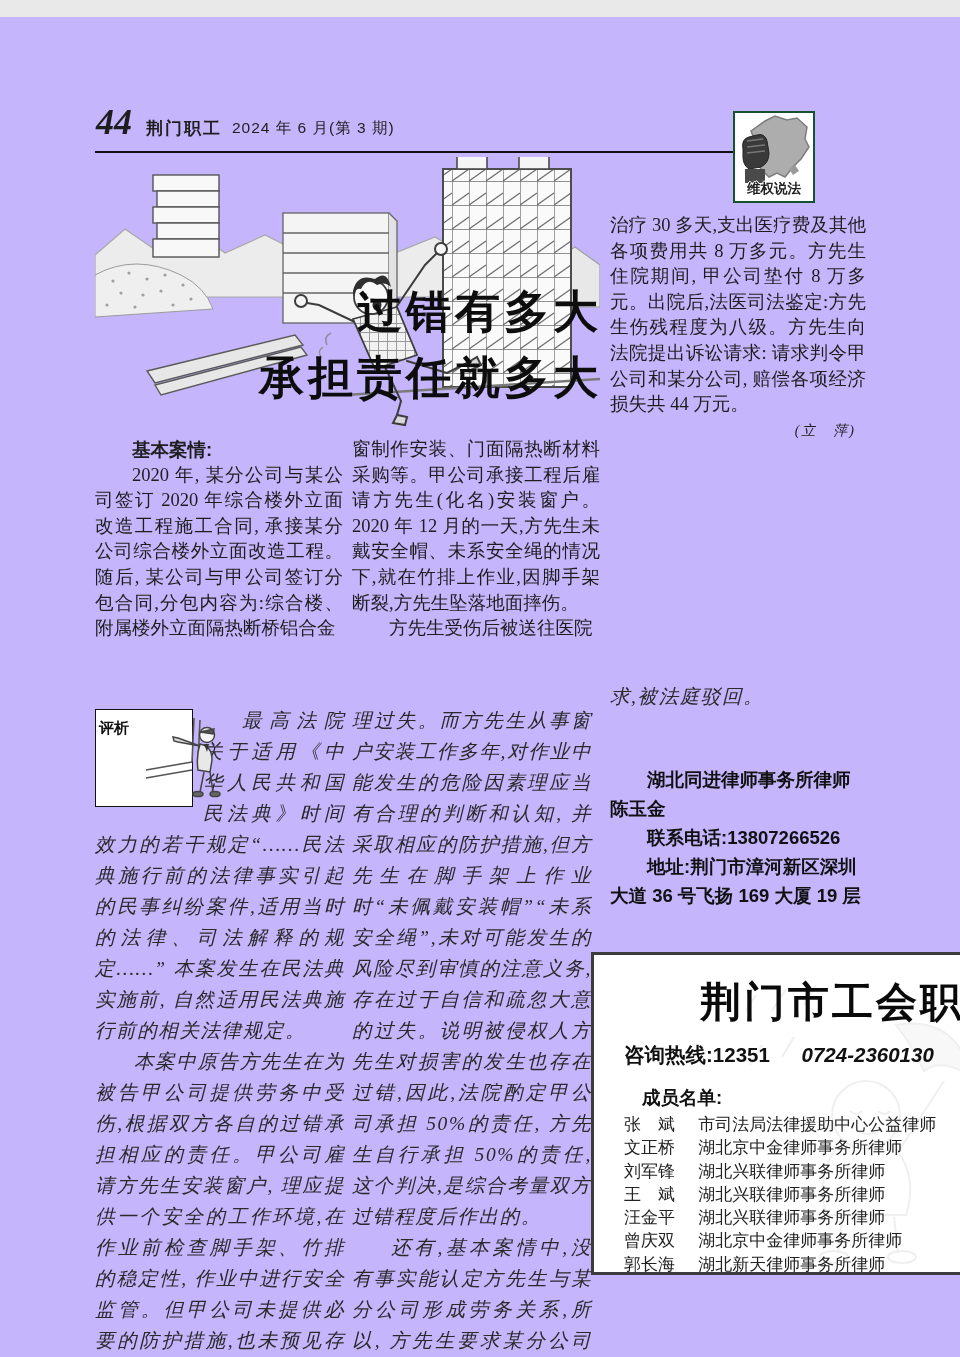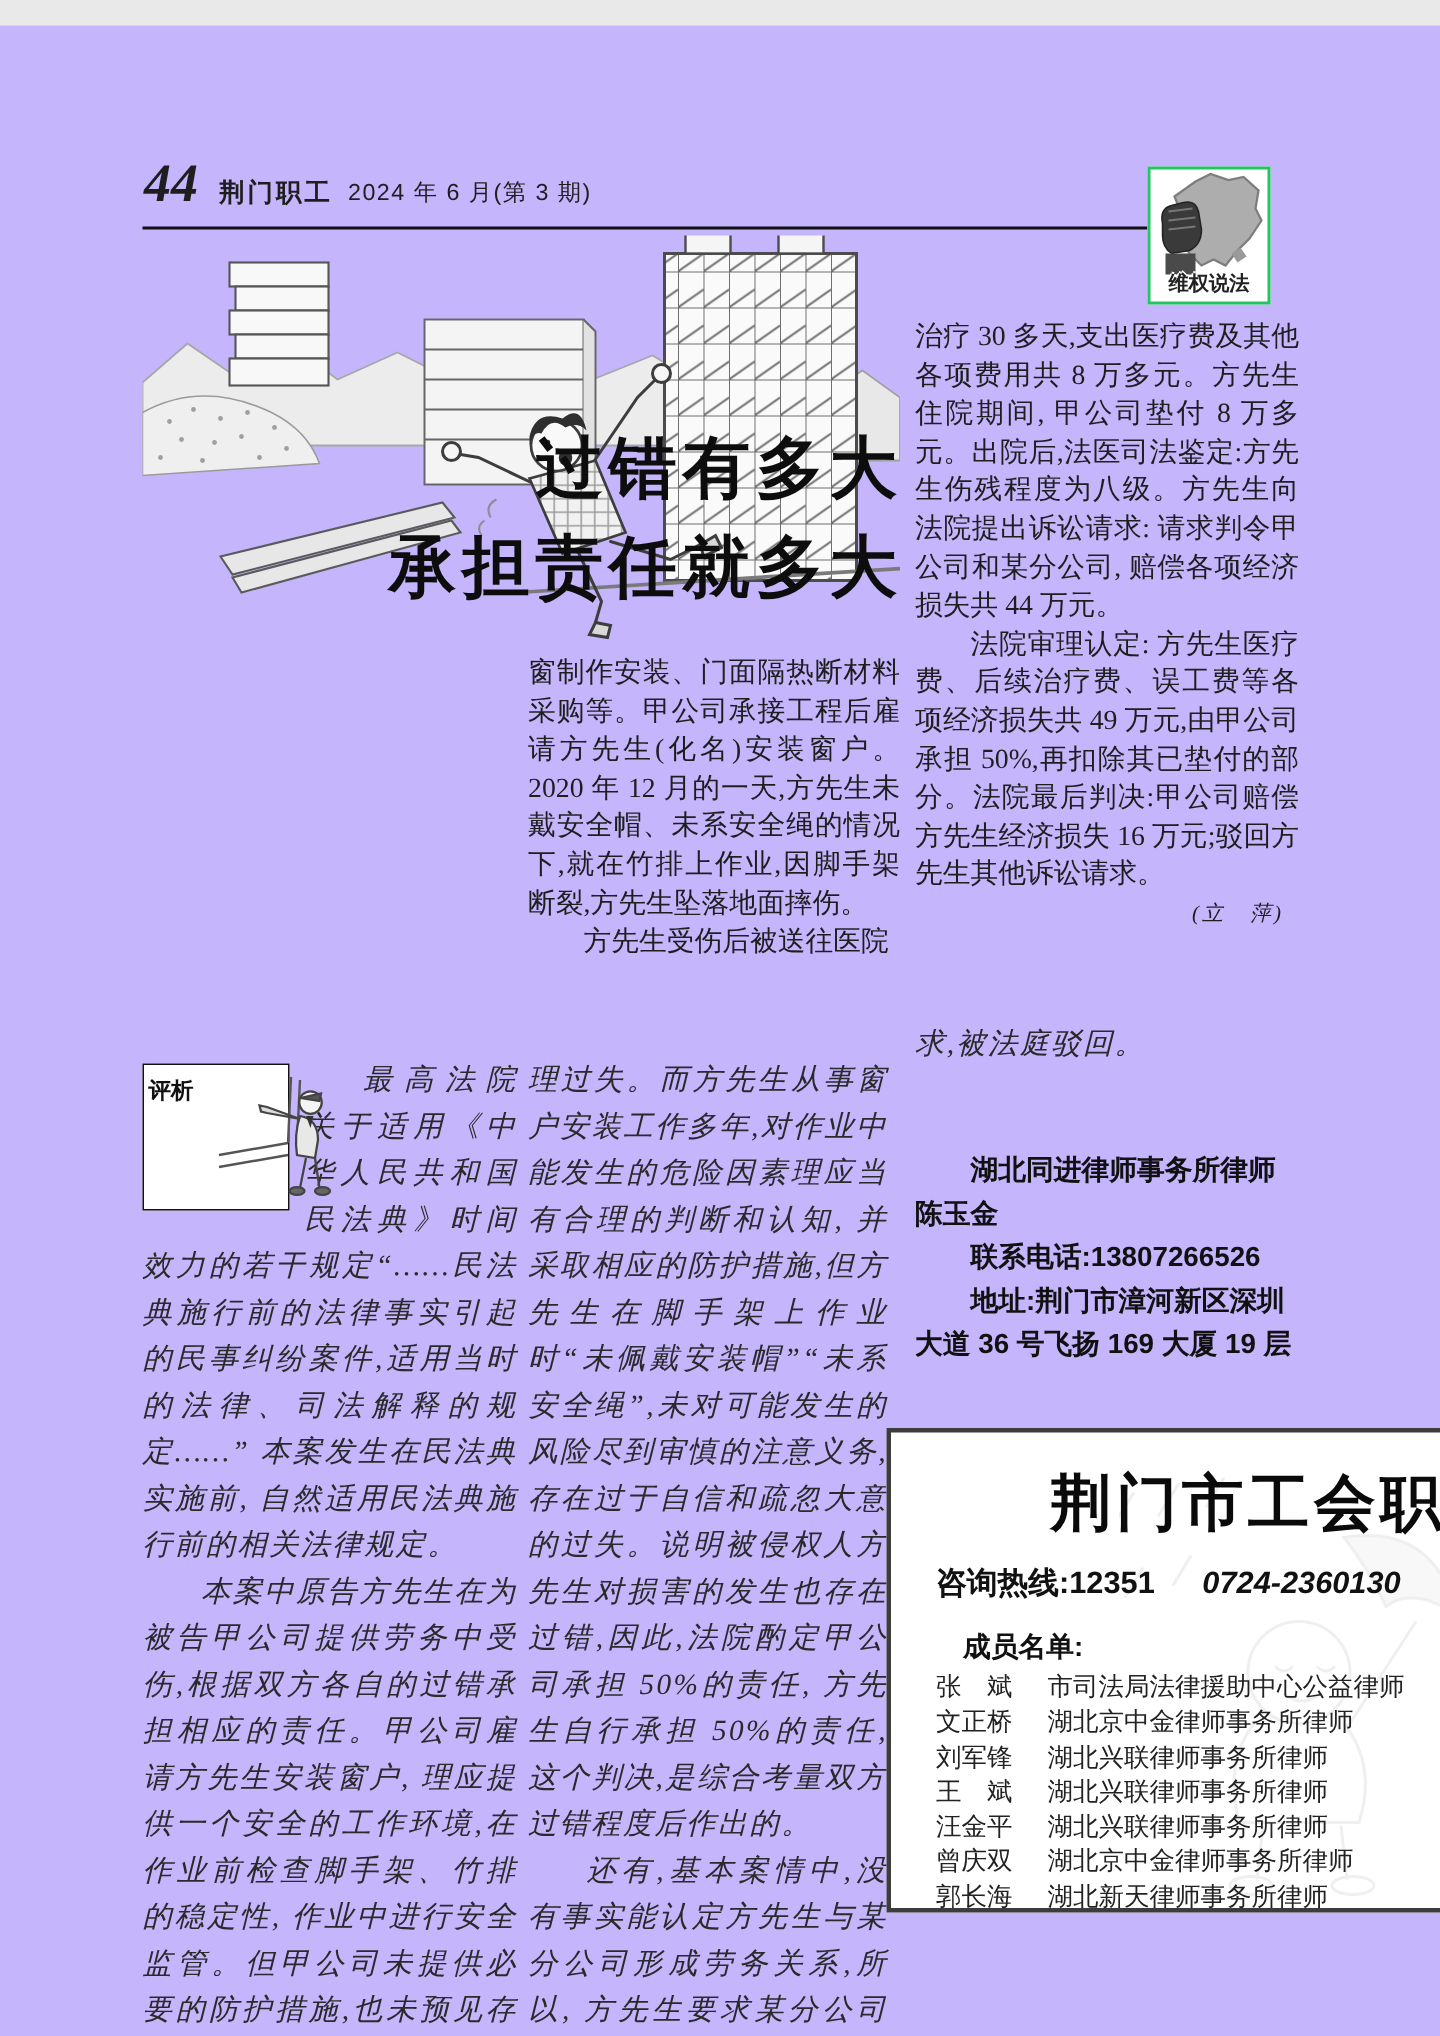--- a/index.html
+++ b/index.html
@@ -7,21 +7,21 @@
     position:relative;width:960px;height:1357px;margin:17px auto;
     background:#c4b5fd;overflow:hidden;color:#1e1e1e;
     font-family:"Liberation Serif","DejaVu Serif",serif;
   }
   
   .page-number{position:absolute;left:96px;top:84px;font-size:36px;font-style:italic;font-weight:bold;font-family:"Liberation Serif",serif;}
   .pub-name{position:absolute;left:146px;top:100px;font-size:17px;font-weight:bold;font-family:"Liberation Sans","DejaVu Sans",sans-serif;letter-spacing:2px;}
   .pub-issue{position:absolute;left:232px;top:101px;font-size:15.5px;font-family:"Liberation Sans",sans-serif;letter-spacing:1px;}
   .header-rule{position:absolute;left:95px;top:134px;width:670px;height:2px;background:#111;}
   
-  .badge{position:absolute;left:765px;top:94px;width:82px;height:92px;border:2px solid #22c55e;background:#fff;box-sizing:border-box;}
+  .badge{position:absolute;left:733px;top:94px;width:82px;height:92px;border:2px solid #14532d;background:#fff;box-sizing:border-box;}
   .badge svg{display:block;}
   .badge-label{position:absolute;left:0;bottom:3px;width:100%;text-align:center;font-size:13.5px;font-weight:bold;
     font-family:"Liberation Sans",sans-serif;color:#222;
     text-shadow:-1px 0 #fff,1px 0 #fff,0 -1px #fff,0 1px #fff;}
   
   .illustration{position:absolute;left:95px;top:140px;width:505px;height:275px;}
   .art-title{position:absolute;left:150px;top:262px;width:452px;text-align:right;
     font-family:"Liberation Sans","DejaVu Sans",sans-serif;font-weight:bold;color:#0d0d0d;
     font-size:45px;line-height:66px;letter-spacing:4px;}
   
@@ -168,27 +168,30 @@
 
       <path d="M236,176 q-8,4 -4,12 M228,190 q-6,4 -2,10" stroke="#8f8f8f" stroke-width="1.4" fill="none"></path>
     </svg>
   </div>
 
   <div class="art-title">
     <div>过错有多大</div>
     <div>承担责任就多大</div>
   </div>
 
+  <div class="col col1-top">
+    <p class="sec-heading">基本案情:</p>
+    <p class="indent">2020 年, 某分公司与某公司签订 2020 年综合楼外立面改造工程施工合同, 承接某分公司综合楼外立面改造工程。随后, 某公司与甲公司签订分包合同,分包内容为:综合楼、附属楼外立面隔热断桥铝合金</p>
+  </div>
   <div class="col col2-top">
     <p>窗制作安装、门面隔热断材料采购等。甲公司承接工程后雇请方先生(化名)安装窗户。2020 年 12 月的一天,方先生未戴安全帽、未系安全绳的情况下,就在竹排上作业,因脚手架断裂,方先生坠落地面摔伤。</p>
     <p class="indent">方先生受伤后被送往医院</p>
   </div>
   <div class="col col3-top">
     <p>治疗 30 多天,支出医疗费及其他各项费用共 8 万多元。方先生住院期间, 甲公司垫付 8 万多元。出院后,法医司法鉴定:方先生伤残程度为八级。方先生向法院提出诉讼请求: 请求判令甲公司和某分公司, 赔偿各项经济损失共 44 万元。</p>
-    <p class="indent">法院审理认定: 方先生医疗费、后续治疗费、误工费等各项经济损失共 49 万元,由甲公司承担 50%,再扣除其已垫付的部分。法院最后判决:甲公司赔偿方先生经济损失 16 万元;驳回方先生其他诉讼请求。</p>
     <p class="byline">(立　萍)</p>
   </div>
 
   <div class="col col1-bot kai">
     <span class="analysis-figure">
       <svg width="95" height="95" viewBox="0 0 95 95">
         <g stroke="#555" stroke-width="1.6" fill="none">
           <path d="M6,60 L52,52 M6,68 L52,60 M52,52 L54,8 M58,52 L60,10"></path>
         </g>
         <g stroke="#444" stroke-width="1.5" fill="#e8e8e8">

